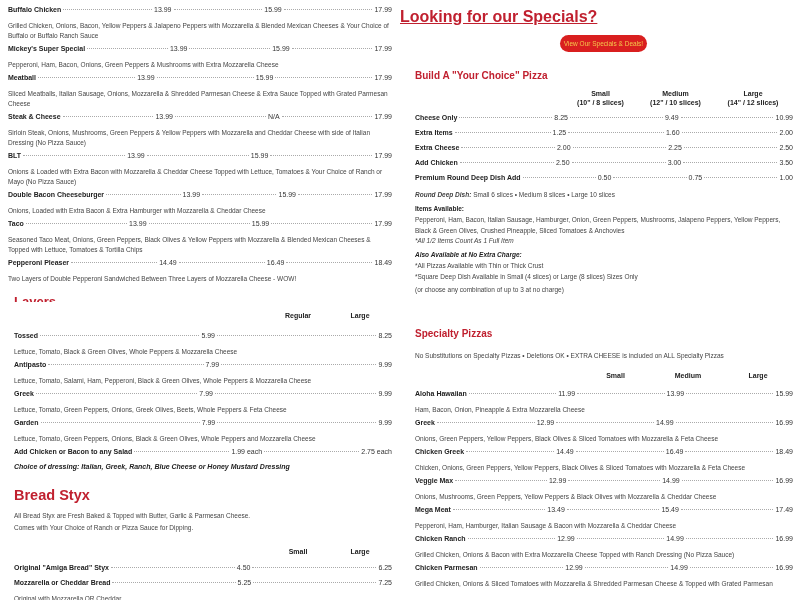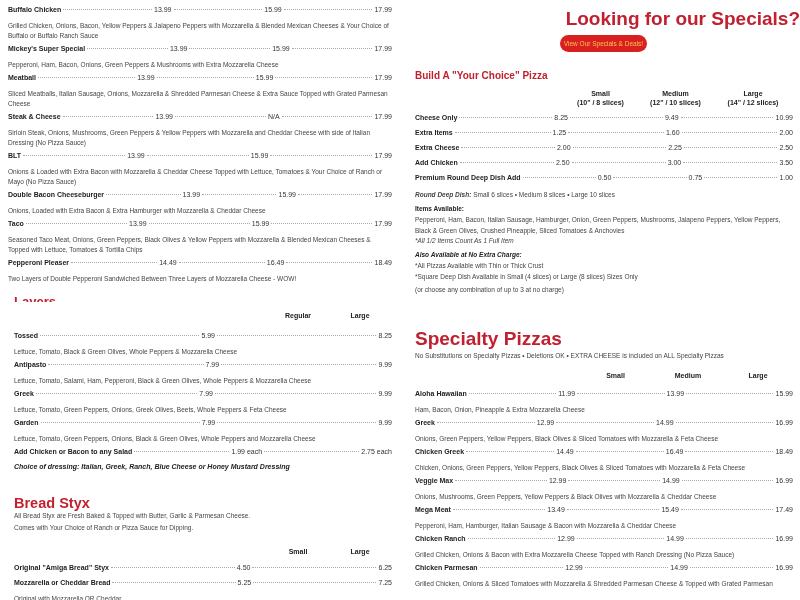--- a/index.html
+++ b/index.html
@@ -175,21 +175,21 @@
           <span class="dots"></span>
           <span class="price">1.99 each</span>
           <span class="dots"></span>
           <span class="price">2.75 each</span>
         </div>
       </div>
     </div>
   <div style="font-weight:bold;font-style:italic;color:#222;margin-top:1px;">Choice of dressing: Italian, Greek, Ranch, Blue Cheese or Honey Mustard Dressing</div>
 </div>
 
-<div class="abs h-red" style="left:14px;top:487px;font-size:14.5px;margin-top:8px;">Bread Styx</div>
+<div class="abs h-red" style="left:14px;top:487px;font-size:14.5px;">Bread Styx</div>
 <div class="abs" style="left:14px;top:511px;width:378px;">
   <div class="desc">All Bread Styx are Fresh Baked &amp; Topped with Butter, Garlic &amp; Parmesan Cheese.</div>
   <div class="desc" style="margin-top:2px;">Comes with Your Choice of Ranch or Pizza Sauce for Dipping.</div>
   <div class="sizes" style="margin-top:15px;height:10px;">
     <span style="width:60px;">Small</span>
     <span style="width:64px;">Large</span>
   </div>
   <div id="bread-items" style="margin-top:6px;">
       <div style="margin-bottom: 4px;">
         <div class="row">
@@ -206,21 +206,21 @@
           <span class="dots"></span>
           <span class="price">5.25</span>
           <span class="dots"></span>
           <span class="price">7.25</span>
         </div>
       </div>
     </div>
   <div class="desc">Original with Mozzarella OR Cheddar</div>
 </div>
 
-<div class="abs h-red" style="left:400px;width:400px;text-align:right;top:8px;font-size:19px;">Looking for our Specials?</div>
+<div class="abs h-red" style="left:400px;width:400px;text-align:left;top:8px;font-size:16px;text-decoration:underline;">Looking for our Specials?</div>
 <div class="abs btn" style="left:560px;top:35px;width:87px;height:17px;">View Our Specials &amp; Deals!</div>
 
 <div class="abs h-red" style="left:415px;top:70px;font-size:10px;">Build A "Your Choice" Pizza</div>
 <div class="abs" style="left:415px;top:89px;width:378px;">
   <div class="sizes" style="line-height:9px;">
     <span style="width:75px;"><span>Small</span><br><span>(10" / 8 slices)</span></span>
     <span style="width:75px;"><span>Medium</span><br><span>(12" / 10 slices)</span></span>
     <span style="width:80px;"><span>Large</span><br><span>(14" / 12 slices)</span></span>
   </div>
   <div id="build-items" style="margin-top:7px;">
@@ -283,21 +283,21 @@
   <div class="desc" style="margin-top:5px;"><b><i>Round Deep Dish:</i></b><span> Small 6 slices • Medium 8 slices • Large 10 slices</span></div>
   <div class="desc" style="margin-top:4px;font-weight:bold;color:#222;">Items Available:</div>
   <div class="desc" style="line-height:11px;">Pepperoni, Ham, Bacon, Italian Sausage, Hamburger, Onion, Green Peppers, Mushrooms, Jalapeno Peppers, Yellow Peppers, Black &amp; Green Olives, Crushed Pineapple, Sliced Tomatoes &amp; Anchovies</div>
   <div class="desc" style="font-style:italic;">*All 1/2 Items Count As 1 Full Item</div>
   <div class="desc" style="margin-top:4px;font-weight:bold;font-style:italic;color:#222;">Also Available at No Extra Charge:</div>
   <div class="desc" style="line-height:11px;">*All Pizzas Available with Thin or Thick Crust</div>
   <div class="desc" style="line-height:11px;">*Square Deep Dish Available in Small (4 slices) or Large (8 slices) Sizes Only</div>
   <div class="desc" style="margin-top:3px;">(or choose any combination of up to 3 at no charge)</div>
 </div>
 
-<div class="abs h-red" style="left:415px;top:328px;font-size:19px;">Specialty Pizzas</div>
+<div class="abs h-red" style="left:415px;top:328px;font-size:10px;">Specialty Pizzas</div>
 <div class="abs" style="left:415px;top:351px;width:378px;">
   <div class="desc">No Substitutions on Specialty Pizzas • Deletions OK • EXTRA CHEESE is included on ALL Specialty Pizzas</div>
   <div class="sizes" style="margin-top:11px;height:10px;">
     <span style="width:75px;">Small</span>
     <span style="width:70px;">Medium</span>
     <span style="width:70px;">Large</span>
   </div>
   <div id="specialty-items" style="margin-top:8px;">
       <div style="margin-bottom: 4px;">
         <div class="row">

